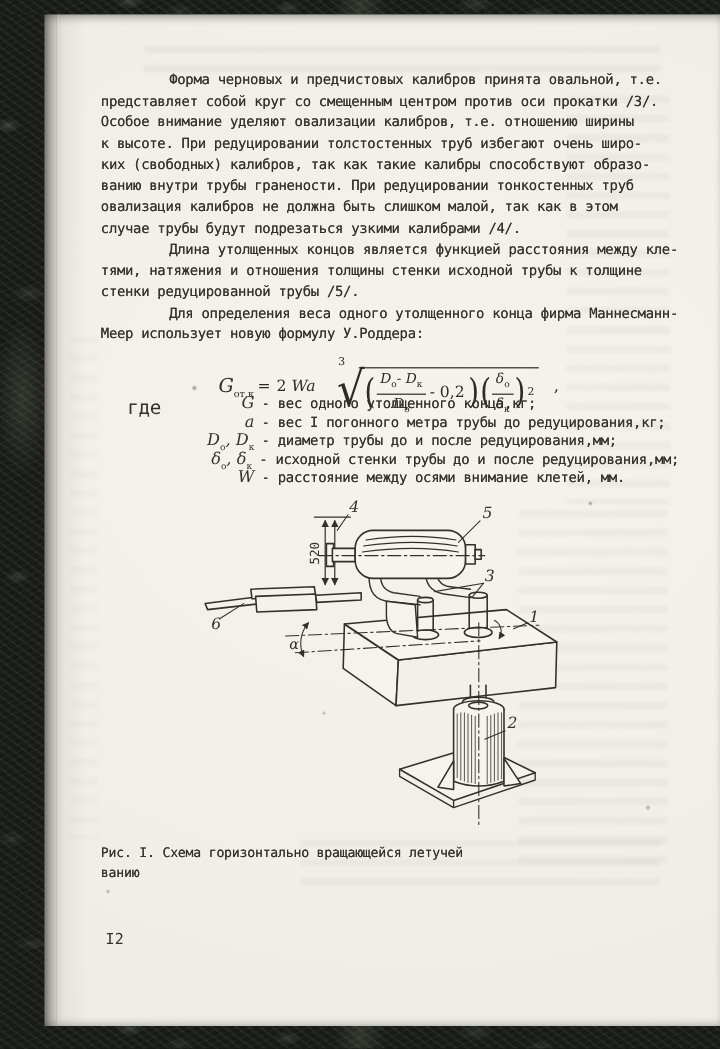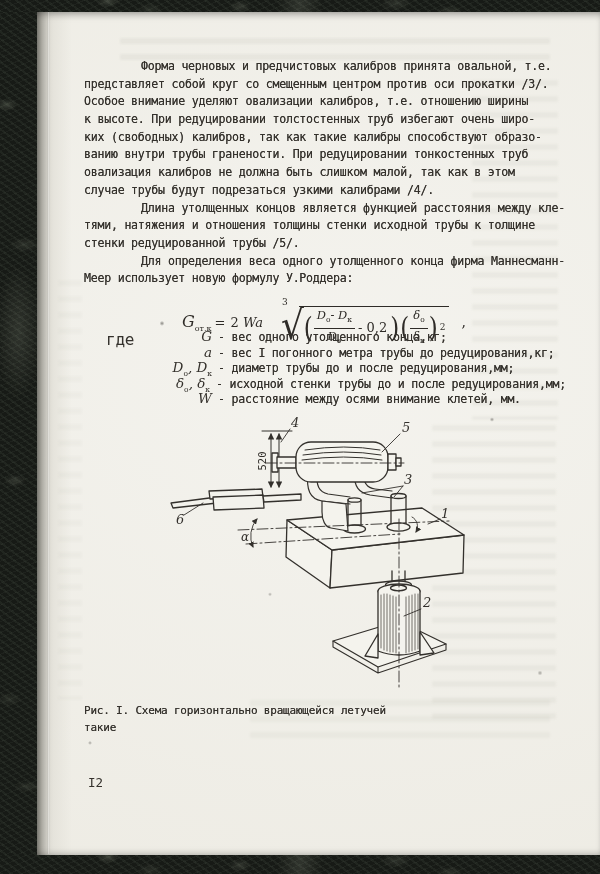--- a/index.html
+++ b/index.html
@@ -279,19 +279,19 @@
     <text x="291" y="427">4</text>
     <text x="402" y="432">5</text>
     <text x="176" y="524">6</text>
     <text x="241" y="541" font-size="12">α</text>
     <text transform="rotate(-90 266 461)" x="266" y="461" text-anchor="middle" font-style="normal" font-family="'DejaVu Sans Mono',monospace" font-size="10.5">520</text>
   </g>
 </svg>
 
 <div class="caption">
   <div>Рис. I. Схема горизонтально вращающейся летучей</div>
-  <div>такие</div>
+  <div>ванию</div>
 </div>
 <div class="folio">I2</div>
 
 <div class="cover cover-left"></div>
 <div class="cover cover-top"></div>
 <div class="cover cover-bottom"></div>
 
 </body></html>

